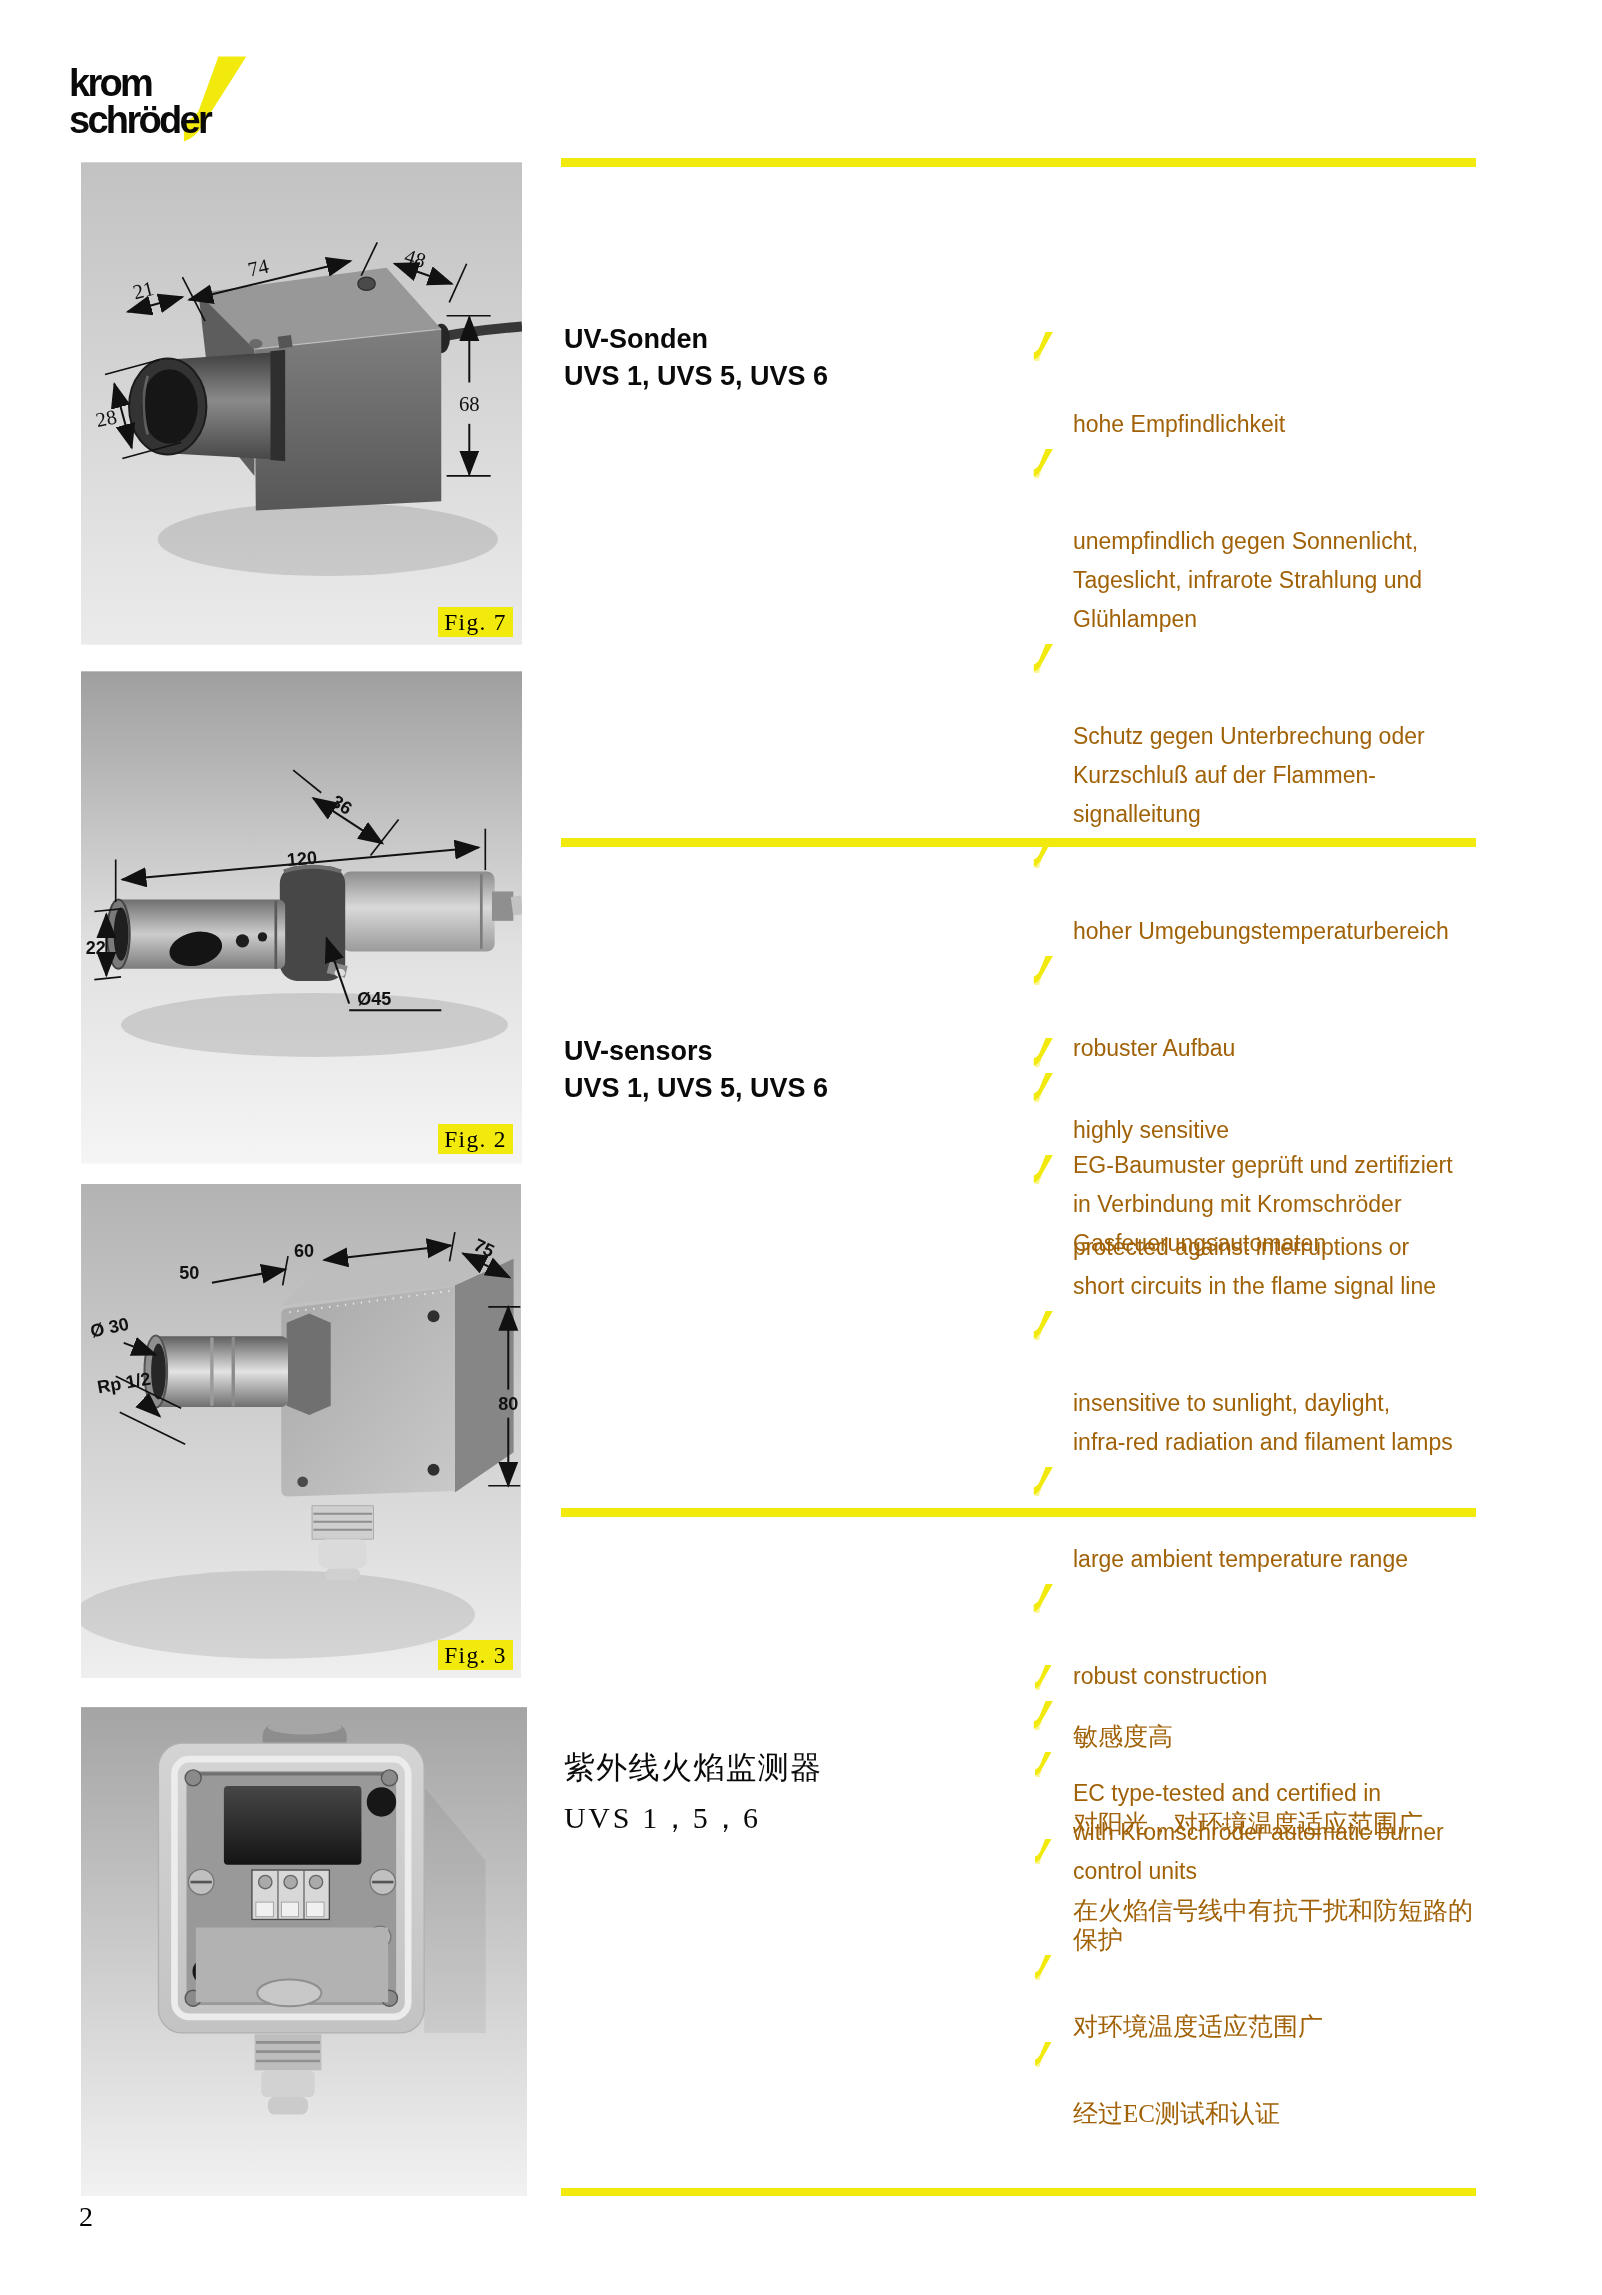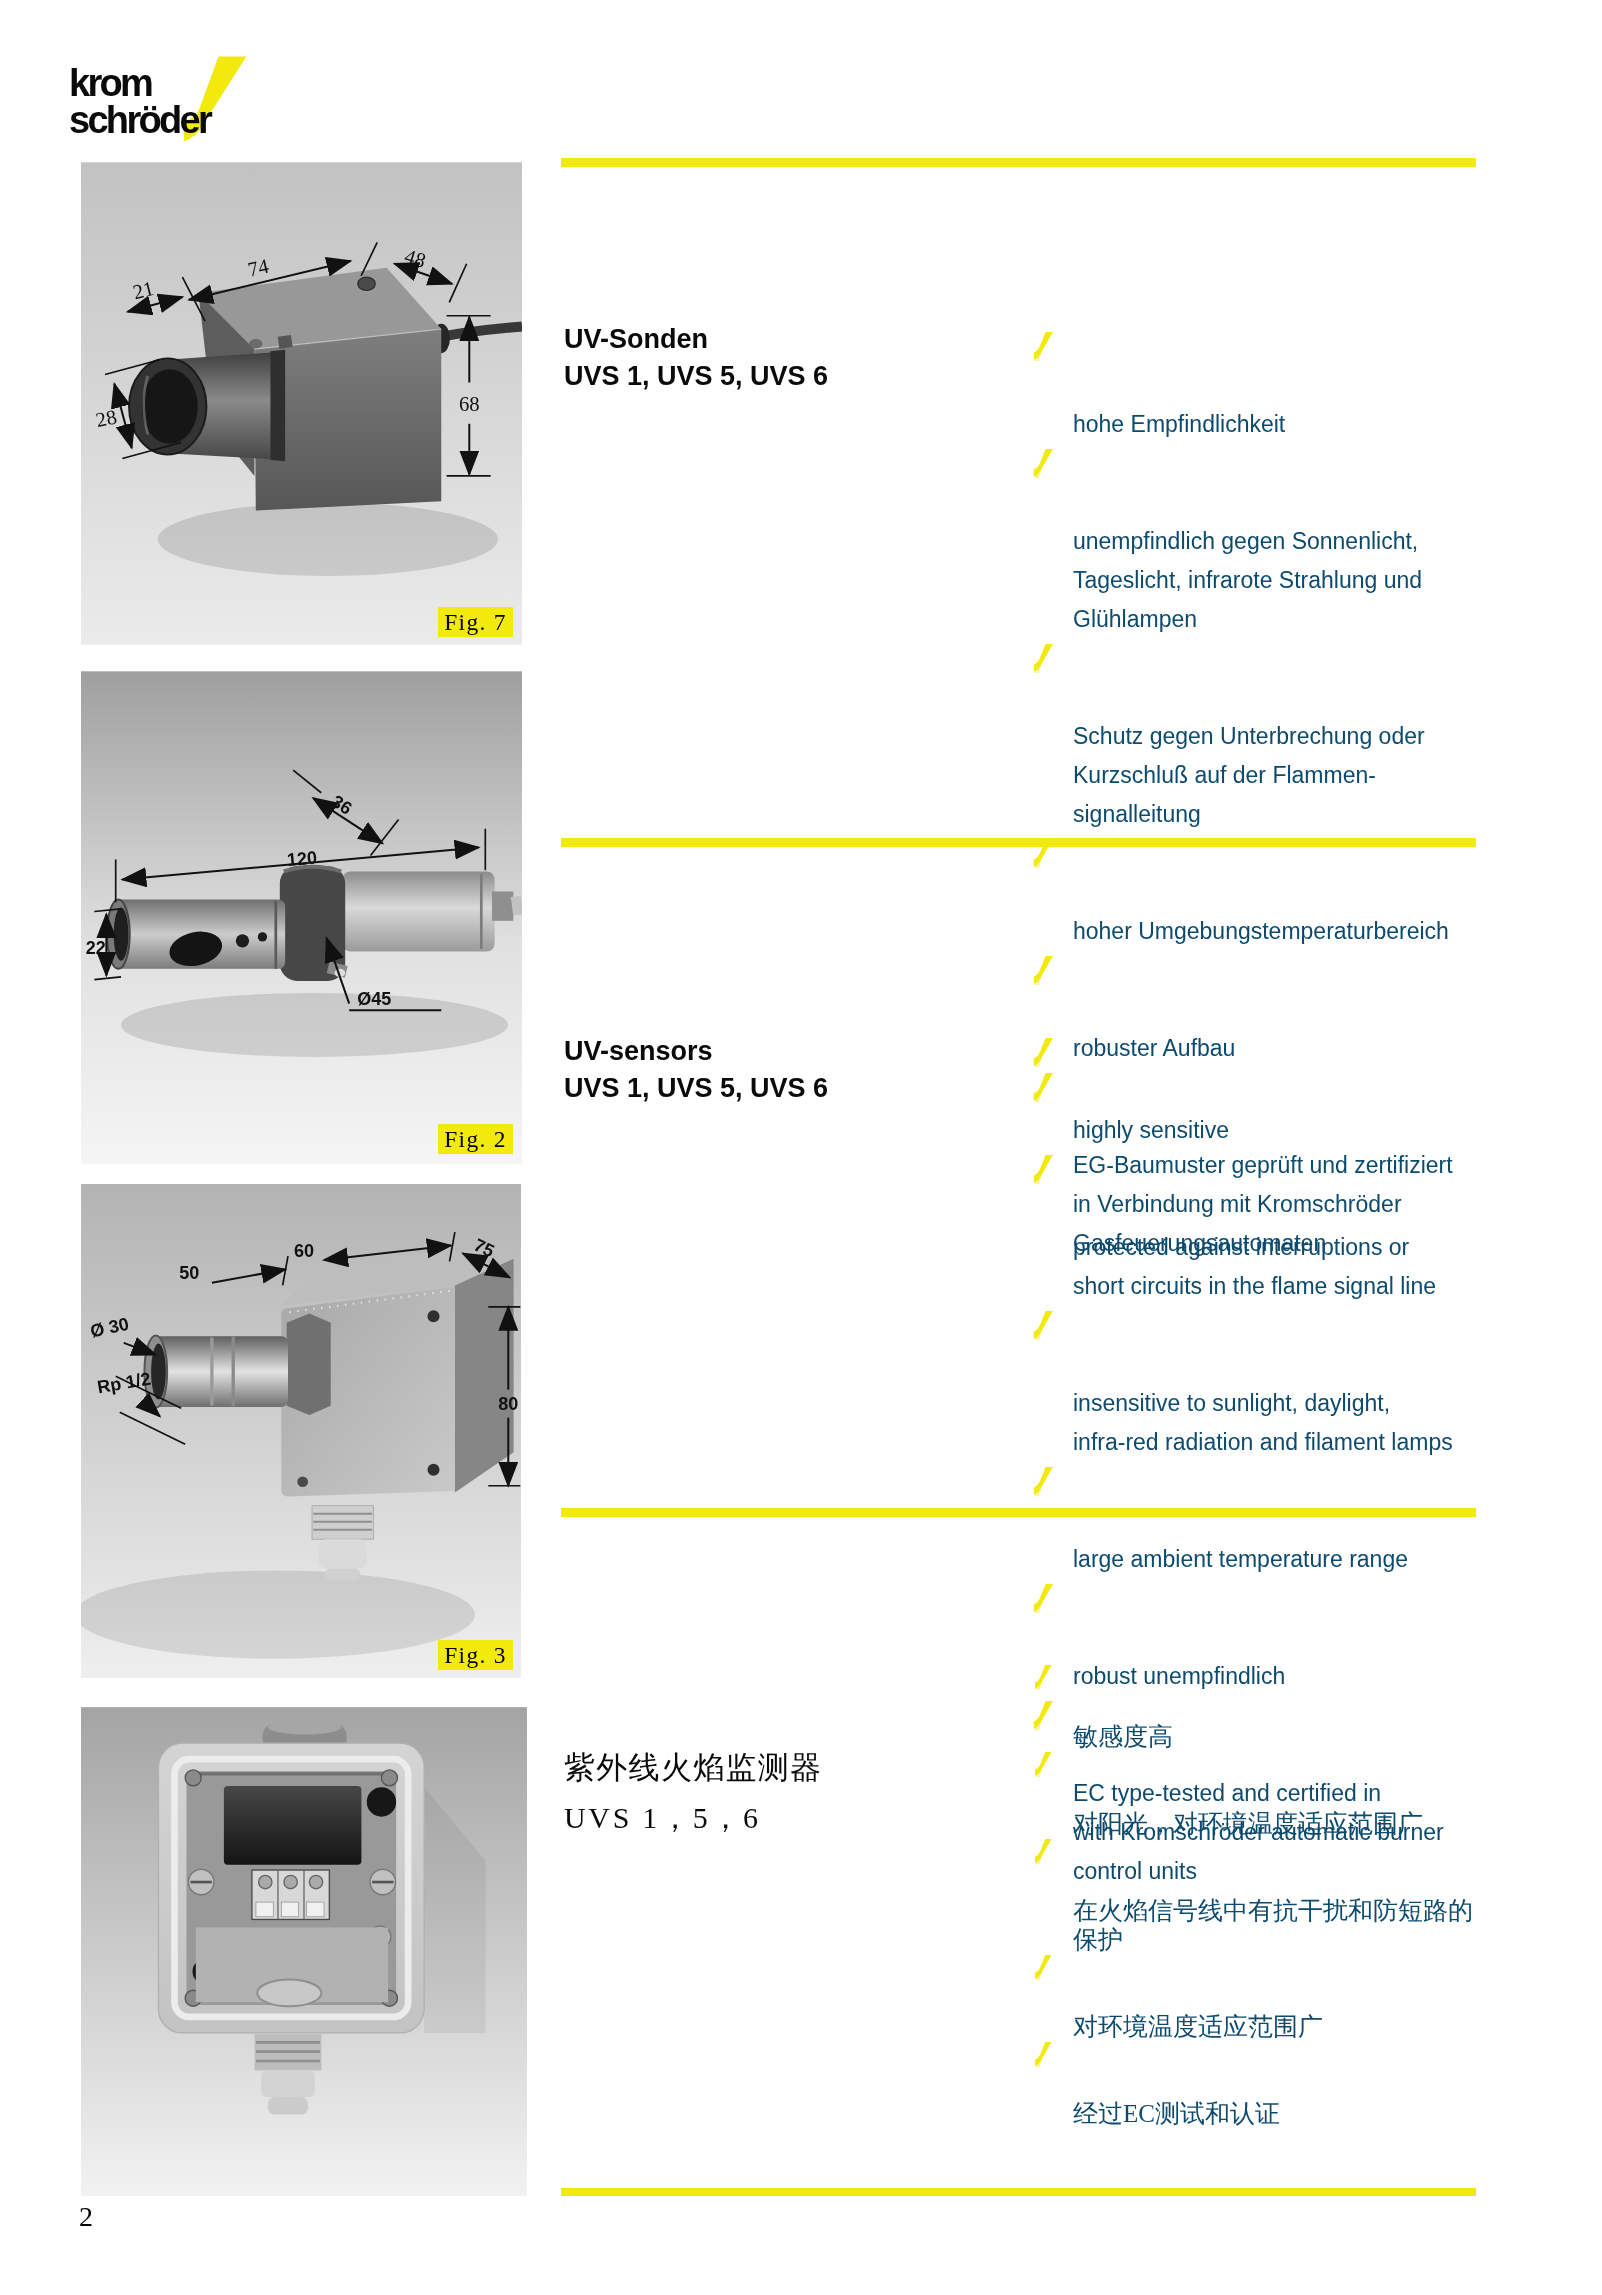--- a/index.html
+++ b/index.html
@@ -41,21 +41,21 @@
   
   .heading{position:absolute;left:564px;font-weight:bold;color:#0a0a0a;}
   .heading .l{display:block;}
   #head-de{top:321px;font-size:27px;line-height:37px;}
   #head-en{top:1033px;font-size:27px;line-height:37px;}
   .heading-zh{position:absolute;left:564px;font-family:"Liberation Serif",serif;font-weight:normal;color:#0a0a0a;}
   #head-zh-1{top:1752px;font-size:31px;line-height:31px;letter-spacing:1.3px;}
   #head-zh-2{top:1803px;font-size:30px;line-height:30px;letter-spacing:2.7px;}
   
   .blist{position:absolute;left:1032px;width:462px;list-style:none;margin:0;padding:0;}
-  .blist li{position:relative;padding-left:41px;white-space:pre-line;color:#0c4a6e;}
+  .blist li{position:relative;padding-left:41px;white-space:pre-line;color:#a16207;}
   #list-de li,#list-en li{font-size:23px;line-height:39px;}
   #list-zh li{font-size:25px;line-height:29px;font-family:"Liberation Serif",serif;}
   .blist .mark{position:absolute;left:1.3px;width:20px;height:29px;}
   #list-de .mark,#list-en .mark{top:5.3px;}
   #list-zh .mark{top:1.3px;height:25px;}
   #list-de{top:327px;}
   #list-en{top:1033px;}
   #list-zh{top:1664px;}
   
   #pageno{position:absolute;left:79px;top:2201px;font-family:"Liberation Serif",serif;font-size:28px;color:#000;}
@@ -420,21 +420,21 @@
       <path d="M19,0 L30,0 L13,30 Q9,39 1,42 L1,31 Q7,29 10,22 Z" style="fill:var(--accent)"></path>
     </svg>
     <span class="btext">large ambient temperature range</span>
   </li>
 
   <li>
     <svg class="mark" viewBox="0 0 30 44">
       <path d="M6,32 L13,30 L9,44 L2,44 Z" style="fill:var(--accent)" opacity="0.45"></path>
       <path d="M19,0 L30,0 L13,30 Q9,39 1,42 L1,31 Q7,29 10,22 Z" style="fill:var(--accent)"></path>
     </svg>
-    <span class="btext">robust unempfindlich</span>
+    <span class="btext">robust construction</span>
   </li>
 
   <li>
     <svg class="mark" viewBox="0 0 30 44">
       <path d="M6,32 L13,30 L9,44 L2,44 Z" style="fill:var(--accent)" opacity="0.45"></path>
       <path d="M19,0 L30,0 L13,30 Q9,39 1,42 L1,31 Q7,29 10,22 Z" style="fill:var(--accent)"></path>
     </svg>
     <span class="btext">EC type-tested and certified in
 with Kromschröder automatic burner
 control units</span>

